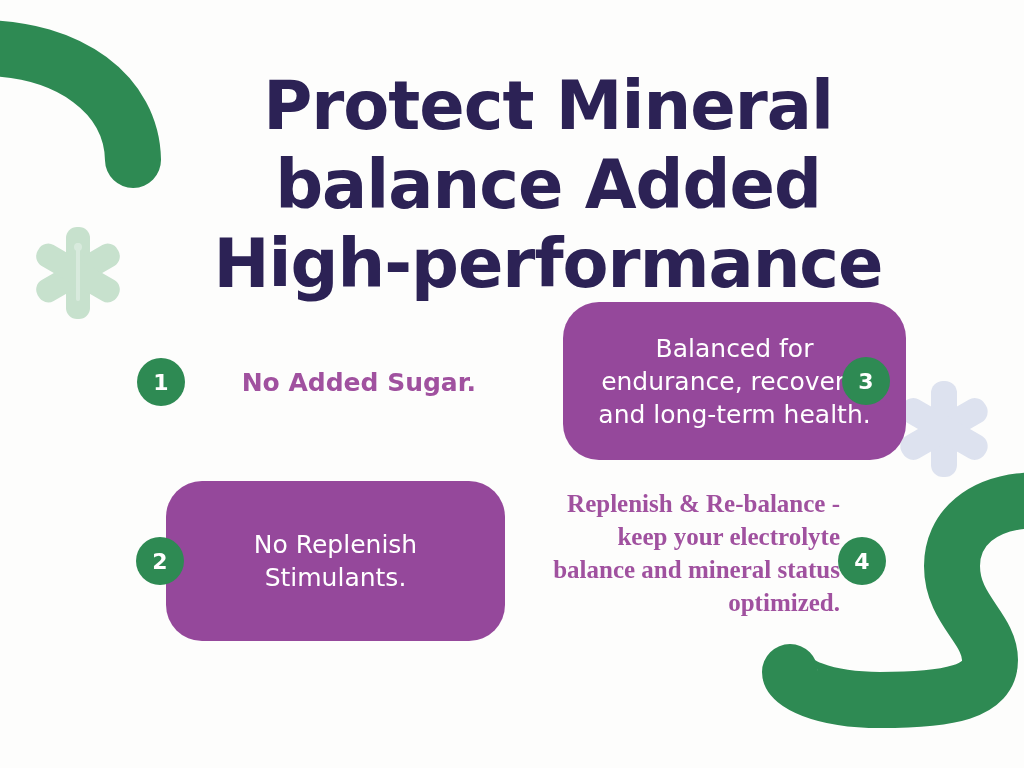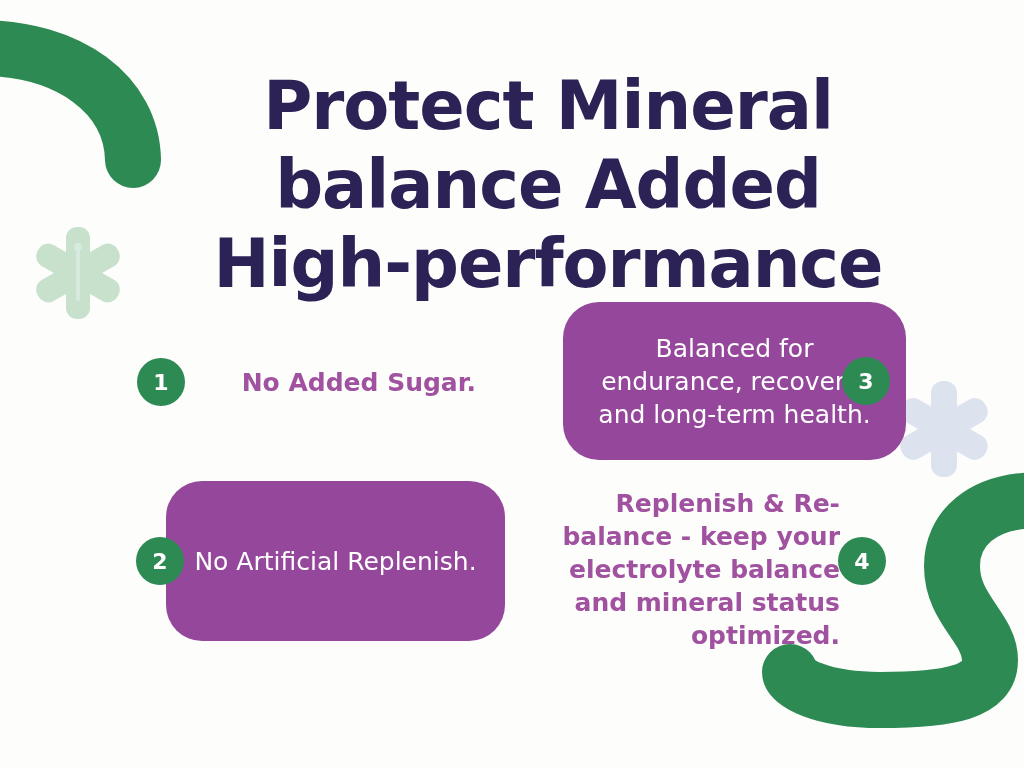--- a/index.html
+++ b/index.html
@@ -100,20 +100,21 @@
     width: 280px;
     font-size: 25px;
     line-height: 34px;
   }
   #text-4 {
     left: 540px;
     top: 487px;
     width: 300px;
     font-size: 25px;
     line-height: 33px;
+    font-family: Liberation Serif, serif;
   }
 
   
   .badge {
     position: absolute;
     width: 48px;
     height: 48px;
     border-radius: 50%;
     background: #2e8a53;
     color: #ffffff;
@@ -165,21 +166,21 @@
   </h1>
 
   <div class="plain-text" id="text-1">
     <span>No Added Sugar.</span>
   </div>
   <div class="badge" id="badge-1">
     <span>1</span>
   </div>
 
   <div class="card" id="card-2">
-    <span class="card-text">No Artificial Replenish.</span>
+    <span class="card-text">No Replenish Stimulants.</span>
   </div>
   <div class="badge" id="badge-2">
     <span>2</span>
   </div>
 
   <div class="card" id="card-3">
     <span class="card-text">Balanced for endurance, recovery, and long-term health.</span>
   </div>
   <div class="badge" id="badge-3">
     <span>3</span>

